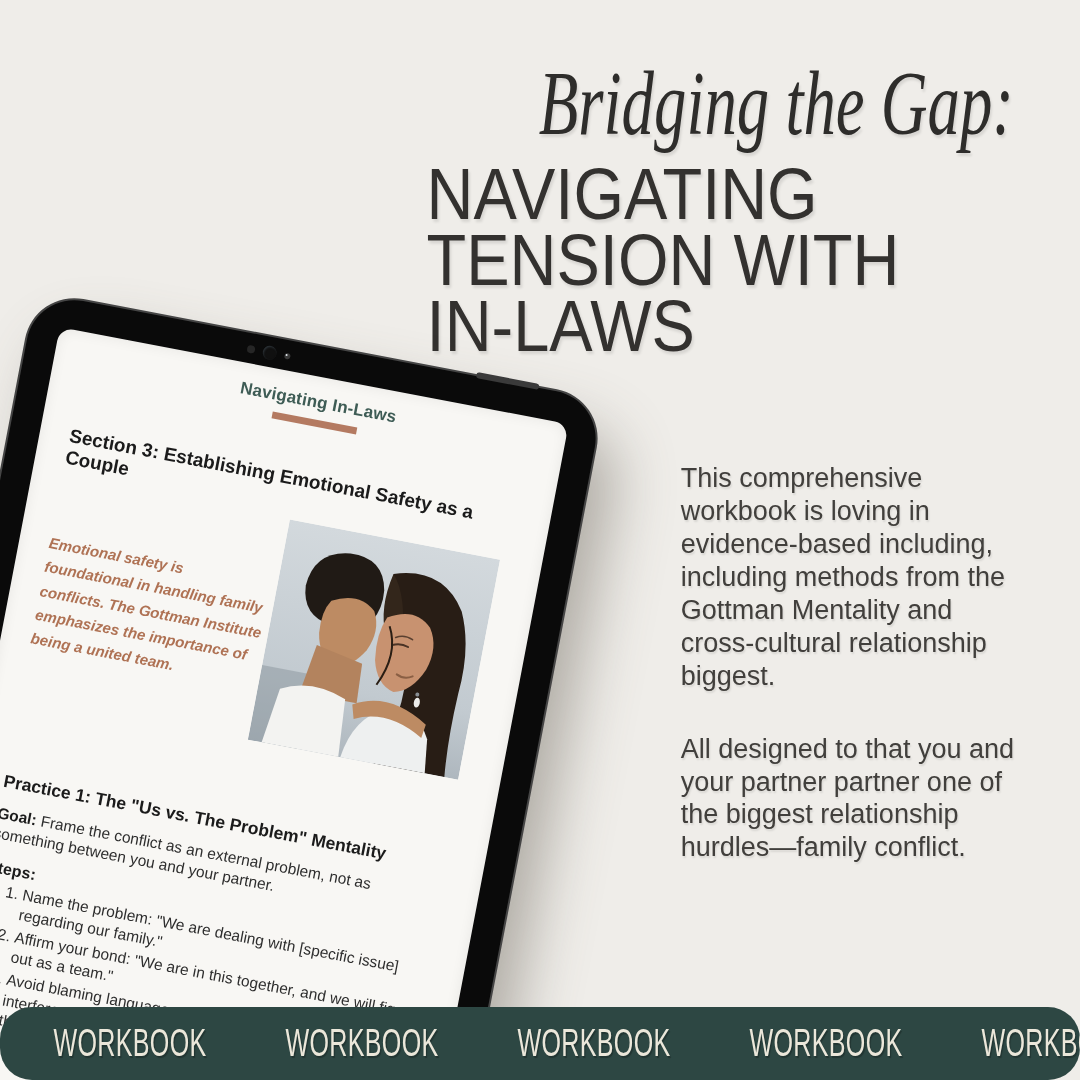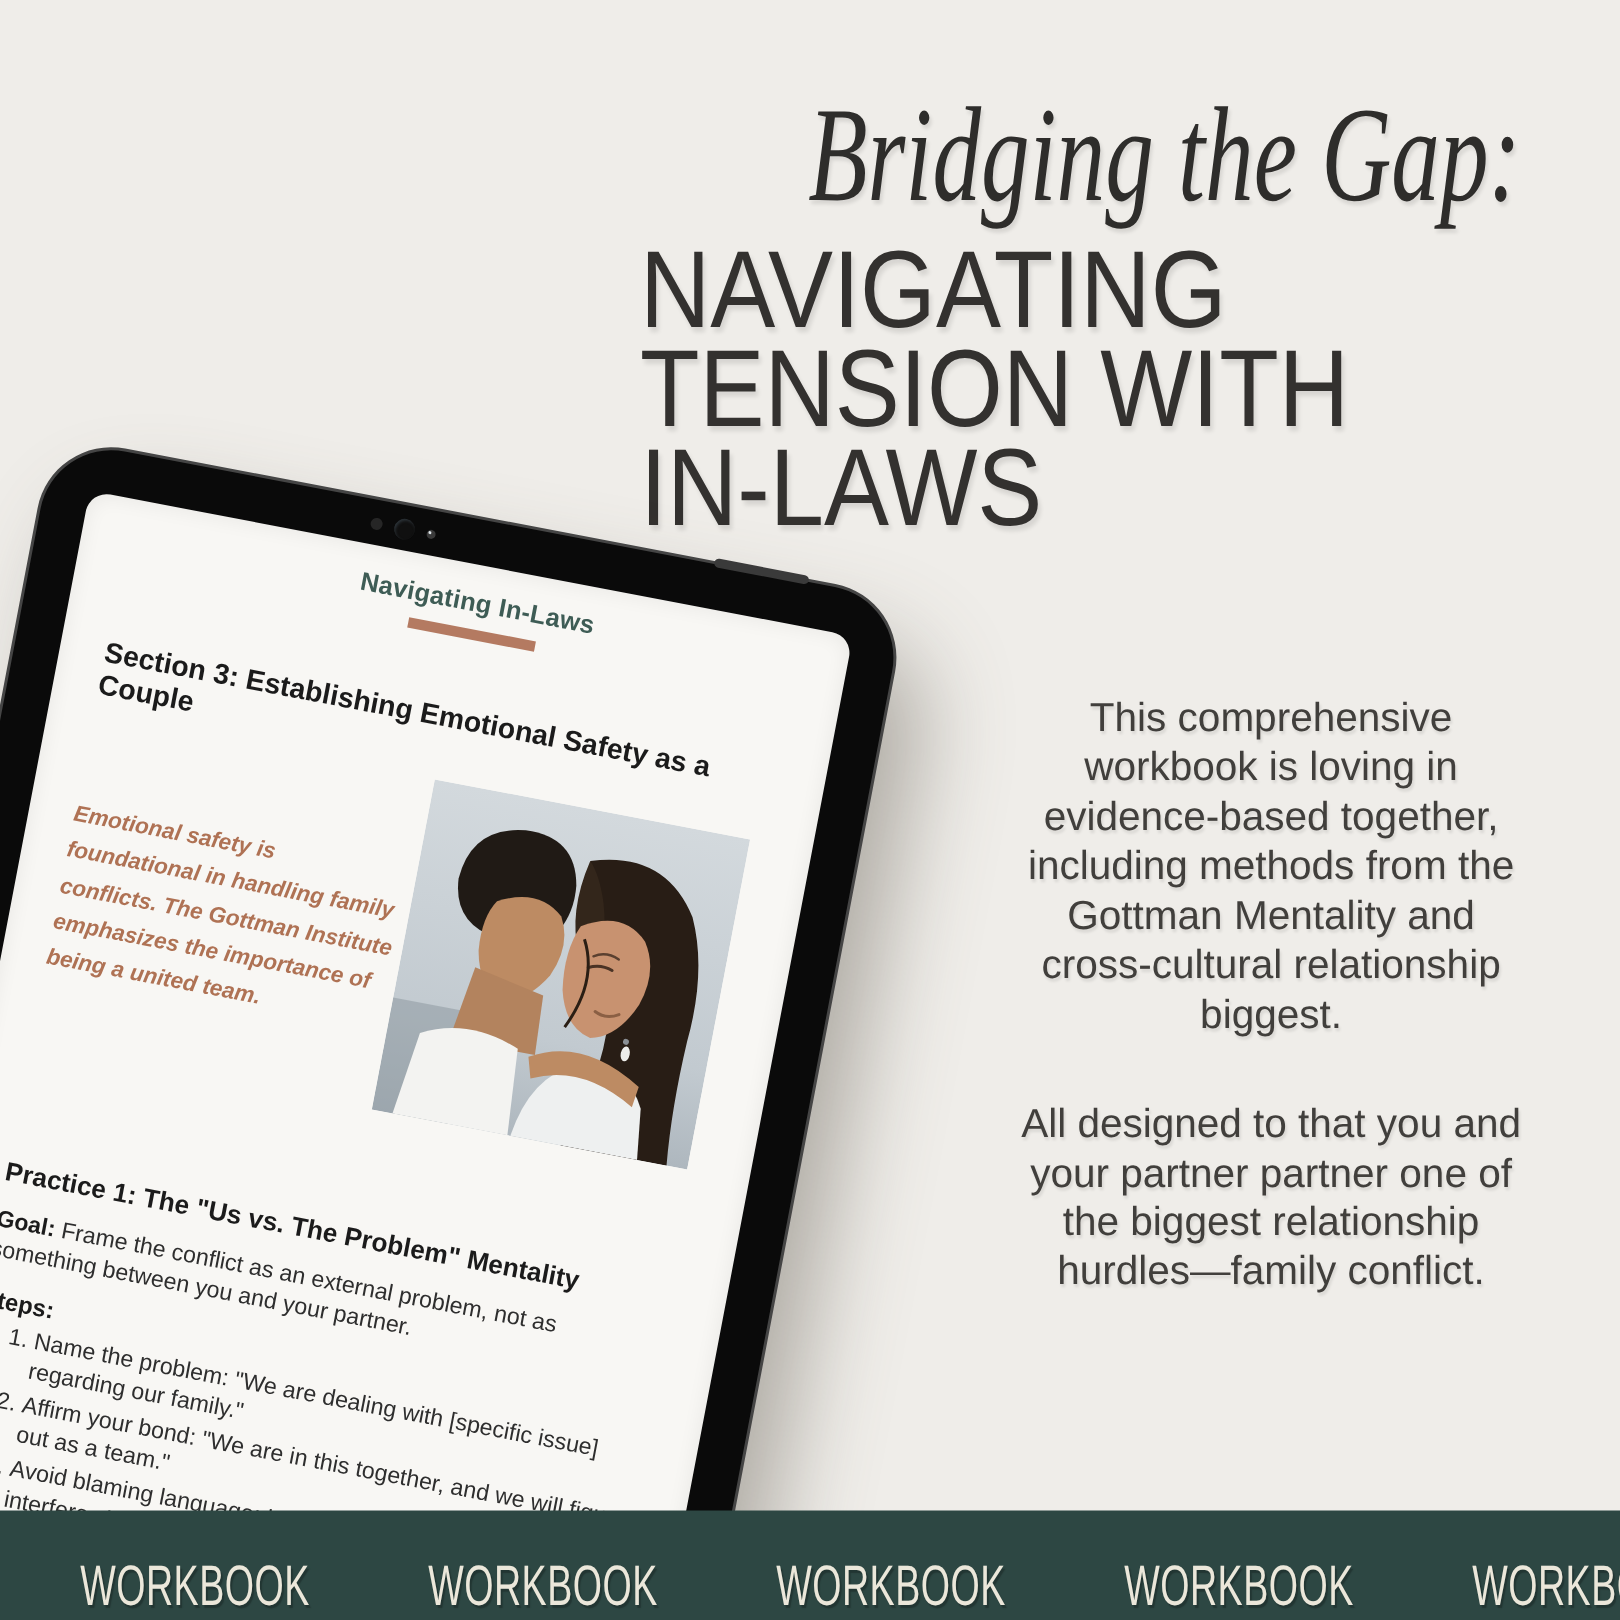--- a/index.html
+++ b/index.html
@@ -9,21 +9,21 @@
 
   
   .title-block{position:absolute;top:56px;right:66px;z-index:1;}
   .title-script{font-family:"Liberation Serif",serif;font-style:italic;font-weight:400;
     font-size:90px;line-height:1.06;color:#2E2D2B;white-space:nowrap;
     transform:scaleX(0.72);transform-origin:right center;
     text-shadow:2px 3px 3px rgba(0,0,0,0.10);}
   .title-caps{margin-top:10px;font-weight:400;font-size:73px;line-height:0.90;
     color:#33312F;transform:scaleX(0.89);transform-origin:right top;
     text-shadow:2px 3px 3px rgba(0,0,0,0.10);}
-  .intro-block{position:absolute;top:462px;right:66px;text-align:center;z-index:1;
+  .intro-block{position:absolute;top:462px;right:66px;text-align:left;z-index:1;
     font-size:27px;line-height:1.22;color:#413F3C;text-shadow:1px 2px 2px rgba(0,0,0,0.10);}
   .intro-gap{height:40px;}
 
   
   .tablet{position:absolute;left:36px;top:292px;width:578px;height:960px;
     background:#0A0A0A;border-radius:48px;
     transform:rotate(10.8deg);transform-origin:top left;z-index:2;
     box-shadow:0 0 0 2px #454545, 26px 34px 60px rgba(95,88,78,0.45);}
   .cam{position:absolute;top:9px;left:218px;display:flex;align-items:center;gap:8px;height:14px;}
   .cam-dot-small{width:8px;height:8px;border-radius:50%;background:#262626;}
@@ -46,21 +46,21 @@
   .photo{position:absolute;left:232px;top:0;width:214px;height:224px;}
   .practice-title{margin-top:64px;font-size:17.5px;font-weight:bold;color:#1B1B1B;}
   .goal-para{margin-top:12px;font-size:15.5px;line-height:1.32;width:450px;color:#2E2E2E;}
   .goal-label{font-weight:bold;color:#1B1B1B;}
   .steps-label{margin-top:14px;font-size:16px;font-weight:bold;color:#1B1B1B;}
   ol.steps{margin:3px 0 0;padding-left:40px;width:472px;font-size:15.5px;line-height:1.3;color:#2E2E2E;}
   ol.steps li{margin-bottom:3px;}
 
   
   .footer{position:absolute;left:0;top:1007px;width:1080px;height:73px;background:#2D4743;
-    display:flex;align-items:flex-end;justify-content:space-between;padding:0 14px;z-index:5;}
+    display:flex;align-items:center;justify-content:space-between;padding:0 14px;z-index:5;border-radius:32px;}
   .footer span{display:inline-block;font-size:38px;font-weight:400;color:#EBE7DA;
     letter-spacing:0.5px;transform:scaleX(0.66);
     text-shadow:2px 2px 1px rgba(0,0,0,0.25);}
 </style>
 </head>
 <body>
 
 <div class="stage">
 
   <div class="title-block">
@@ -68,21 +68,21 @@
     <div class="title-caps">
       <div>NAVIGATING</div>
       <div>TENSION WITH</div>
       <div>IN-LAWS</div>
     </div>
   </div>
 
   <div class="intro-block">
     <div>This comprehensive</div>
     <div>workbook is loving in</div>
-    <div>evidence-based together,</div>
+    <div>evidence-based including,</div>
     <div>including methods from the</div>
     <div>Gottman Mentality and</div>
     <div>cross-cultural relationship</div>
     <div>biggest.</div>
     <div class="intro-gap"></div>
     <div>All designed to that you and</div>
     <div>your partner partner one of</div>
     <div>the biggest relationship</div>
     <div>hurdles—family conflict.</div>
   </div>

